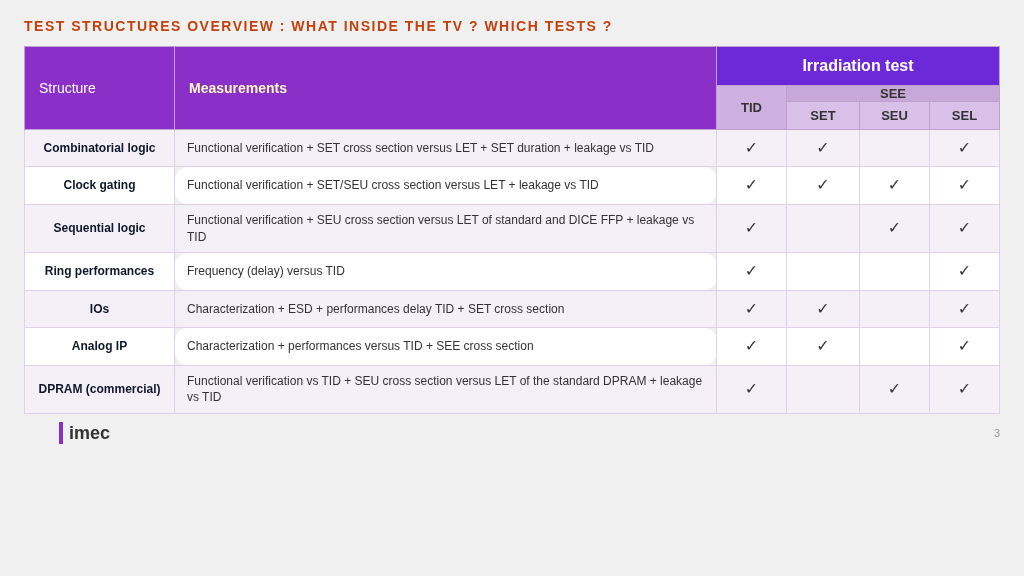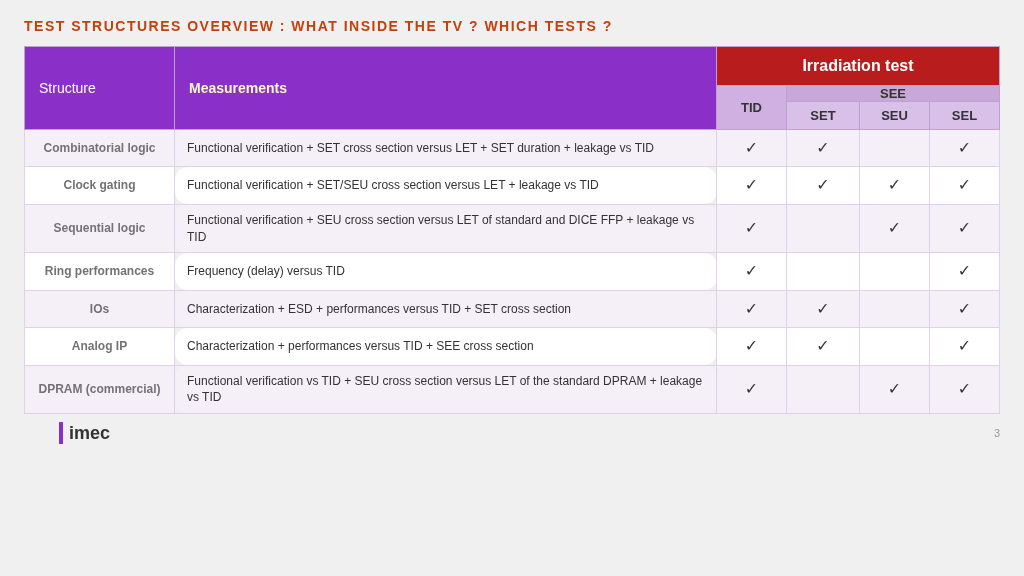--- a/index.html
+++ b/index.html
@@ -49,21 +49,21 @@
       background: #8b2fc9;
       color: #fef9c3;
       font-weight: bold;
       font-size: 14px;
       padding: 10px 14px;
       text-align: left;
       vertical-align: middle;
     }
 
     .header-row-1 th.irradiation-col {
-      background: #b91c1c;
+      background: #6d28d9;
       color: white;
       font-weight: bold;
       font-size: 16px;
       text-align: center;
       padding: 10px 8px;
     }
 
     .header-row-2 th {
       background: #c8a8d8;
       color: #333;
@@ -99,21 +99,21 @@
       vertical-align: middle;
       border: 1px solid #e0d0ea;
       color: #333;
       font-size: 12px;
       line-height: 1.4;
     }
 
     tbody td.structure-cell {
       font-weight: bold;
       text-align: center;
-      color: #737373;
+      color: #0f172a;
       width: 150px;
     }
 
     tbody td.measurements-cell {
       font-weight: normal;
       text-align: left;
       border-radius: 13px;
     }
 
     tbody td.check-cell {
@@ -206,21 +206,21 @@
       <tr>
         <td class="structure-cell">Ring performances</td>
         <td class="measurements-cell">Frequency (delay) versus TID</td>
         <td class="check-cell">✓</td>
         <td class="check-cell"></td>
         <td class="check-cell"></td>
         <td class="check-cell">✓</td>
       </tr>
       <tr>
         <td class="structure-cell">IOs</td>
-        <td class="measurements-cell">Characterization + ESD + performances versus TID + SET cross section</td>
+        <td class="measurements-cell">Characterization + ESD + performances delay TID + SET cross section</td>
         <td class="check-cell">✓</td>
         <td class="check-cell">✓</td>
         <td class="check-cell"></td>
         <td class="check-cell">✓</td>
       </tr>
       <tr>
         <td class="structure-cell">Analog IP</td>
         <td class="measurements-cell">Characterization + performances versus TID + SEE cross section</td>
         <td class="check-cell">✓</td>
         <td class="check-cell">✓</td>

